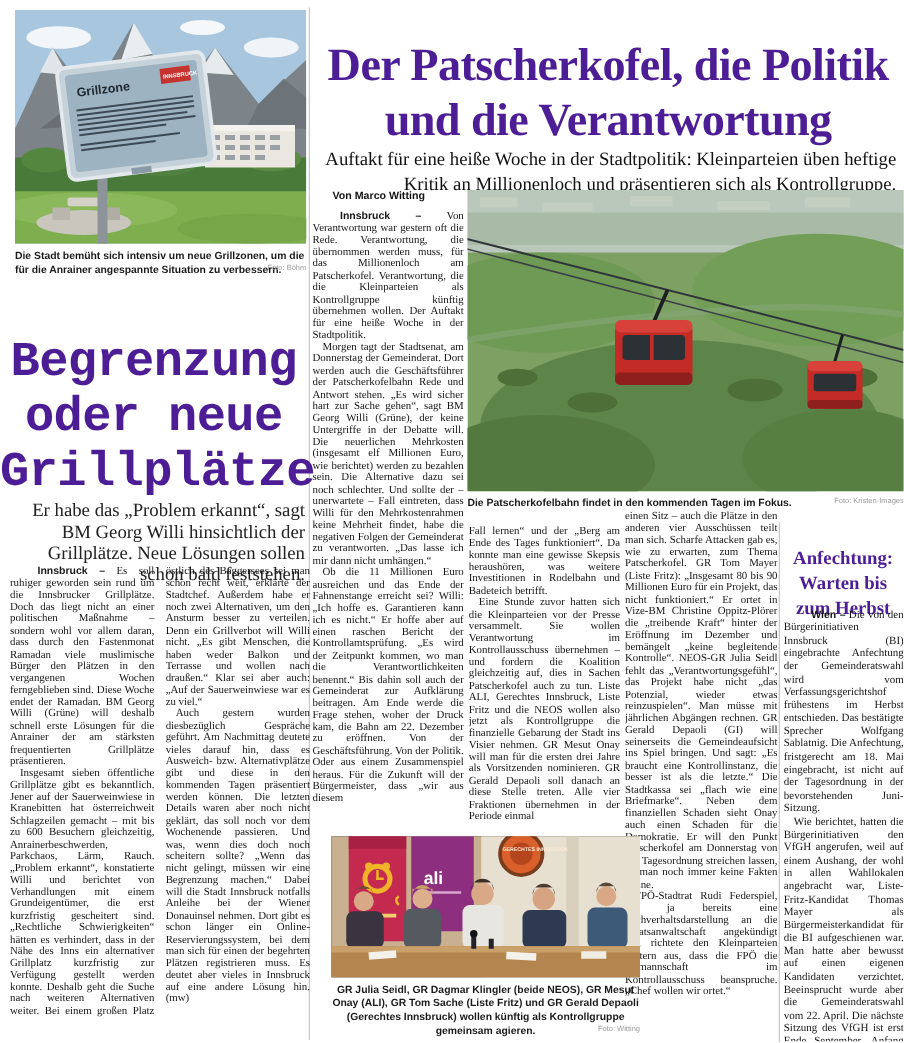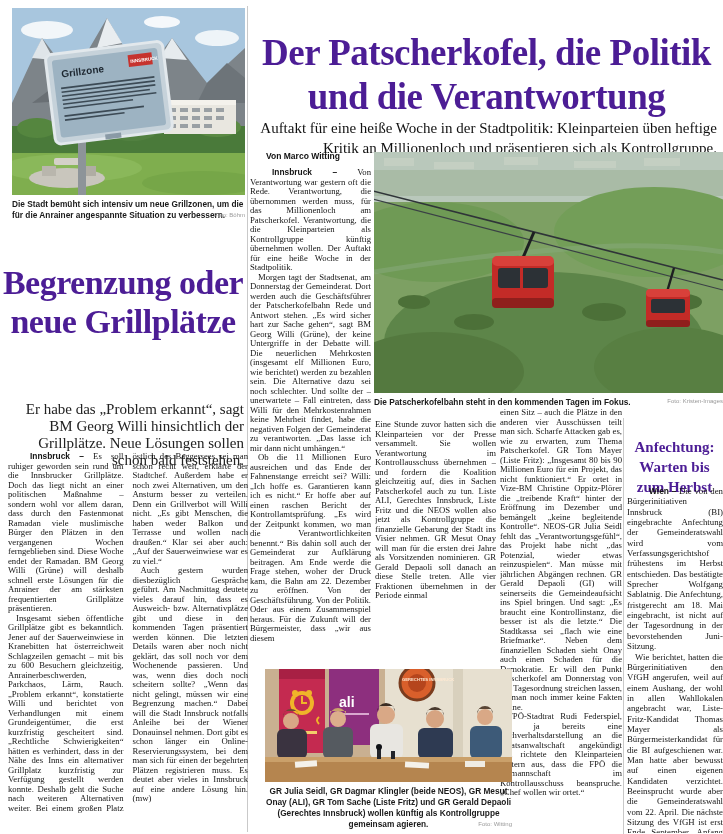--- a/index.html
+++ b/index.html
@@ -6,21 +6,21 @@
   #page{position:relative;width:723px;height:834px;background:#fff;overflow:hidden;
         font-family:"Liberation Serif",serif;color:#111;}
   .abs{position:absolute;}
   figure{margin:0;}
   .vrule{position:absolute;width:1px;background:#c9c9c9;}
 
   
   .hl{font-family:"Liberation Serif",serif;font-weight:700;color:#4c1d95;text-align:center;}
   #main-hl{left:252px;top:6px;width:469px;font-size:37px;line-height:1.2;letter-spacing:-0.5px;}
   #main-sub{left:256px;top:103px;width:461px;font-size:15px;line-height:20px;text-align:right;}
-  #left-hl{left:0px;top:236px;width:246px;font-size:34px;line-height:1.13;letter-spacing:-0.5px;}
+  #left-hl{left:0px;top:236px;width:246px;font-size:39px;line-height:1.13;letter-spacing:-0.5px;font-family:Liberation Mono, monospace;}
   #left-deck{left:2px;top:386px;width:242px;font-size:15px;line-height:17px;text-align:right;color:#222;}
   #side-hl{left:626px;top:422px;width:97px;font-size:15px;line-height:20px;}
 
   
   .bodytext{font-size:8.7px;line-height:9.5px;text-align:justify;color:#151515;overflow:hidden;}
   .bodytext p{margin:0;}
   .bodytext p + p{text-indent:8px;}
   .lead{font-family:"Liberation Sans",sans-serif;font-weight:700;font-size:8.4px;padding-left:22px;}
   #left-body{left:8px;top:452px;width:240px;height:380px;column-count:2;column-gap:9px;}
   #mcol1{left:250px;top:168px;width:121px;height:499px;}
@@ -178,31 +178,32 @@
 
       <g>
         <line x1="300" y1="116" x2="293" y2="140" stroke="#1d1f21" stroke-width="2.4"></line>
         <rect x="272" y="137" width="44" height="38" rx="6" fill="#c32b27"></rect>
         <rect x="272" y="137" width="44" height="8" rx="4" fill="#d8403a"></rect>
         <rect x="277" y="147" width="34" height="14" rx="2" fill="#2c3136"></rect>
         <rect x="272" y="168" width="44" height="7" rx="3" fill="#8f1f1c"></rect>
       </g>
     </svg>
     <figcaption class="caption" id="cable-cap">
-      <span>Die Patscherkofelbahn steht in den kommenden Tagen im Fokus.</span>
+      <span>Die Patscherkofelbahn findet in den kommenden Tagen im Fokus.</span>
       <span class="credit">Foto: Kristen-Images</span>
     </figcaption>
   </figure>
 
   <div class="abs bodytext" id="mcol1">
     <p><span class="lead">Innsbruck –</span><span> Von Verantwortung war gestern oft die Rede. Verantwortung, die übernommen werden muss, für das Millionenloch am Patscherkofel. Verantwortung, die die Kleinparteien als Kontrollgruppe künftig übernehmen wollen. Der Auftakt für eine heiße Woche in der Stadtpolitik.</span></p>
     <p>Morgen tagt der Stadtsenat, am Donnerstag der Gemeinderat. Dort werden auch die Geschäftsführer der Patscherkofelbahn Rede und Antwort stehen. „Es wird sicher hart zur Sache gehen“, sagt BM Georg Willi (Grüne), der keine Untergriffe in der Debatte will. Die neuerlichen Mehrkosten (insgesamt elf Millionen Euro, wie berichtet) werden zu bezahlen sein. Die Alternative dazu sei noch schlechter. Und sollte der – unerwartete – Fall eintreten, dass Willi für den Mehrkostenrahmen keine Mehrheit findet, habe die negativen Folgen der Gemeinderat zu verantworten. „Das lasse ich mir dann nicht umhängen.“</p>
     <p>Ob die 11 Millionen Euro ausreichen und das Ende der Fahnenstange erreicht sei? Willi: „Ich hoffe es. Garantieren kann ich es nicht.“ Er hoffe aber auf einen raschen Bericht der Kontrollamtsprüfung. „Es wird der Zeitpunkt kommen, wo man die Verantwortlichkeiten benennt.“ Bis dahin soll auch der Gemeinderat zur Aufklärung beitragen. Am Ende werde die Frage stehen, woher der Druck kam, die Bahn am 22. Dezember zu eröffnen. Von der Geschäftsführung. Von der Politik. Oder aus einem Zusammenspiel heraus. Für die Zukunft will der Bürgermeister, dass „wir aus diesem</p>
   </div>
   <div class="abs bodytext" id="mcol2">
+    <p>Fall lernen“ und der „Berg am Ende des Tages funktioniert“. Da konnte man eine gewisse Skepsis heraushören, was weitere Investitionen in Rodelbahn und Badeteich betrifft.</p>
     <p>Eine Stunde zuvor hatten sich die Kleinparteien vor der Presse versammelt. Sie wollen Verantwortung im Kontrollausschuss übernehmen – und fordern die Koalition gleichzeitig auf, dies in Sachen Patscherkofel auch zu tun. Liste ALI, Gerechtes Innsbruck, Liste Fritz und die NEOS wollen also jetzt als Kontrollgruppe die finanzielle Gebarung der Stadt ins Visier nehmen. GR Mesut Onay will man für die ersten drei Jahre als Vorsitzenden nominieren. GR Gerald Depaoli soll danach an diese Stelle treten. Alle vier Fraktionen übernehmen in der Periode einmal</p>
   </div>
   <div class="abs bodytext" id="mcol3">
     <p>einen Sitz – auch die Plätze in den anderen vier Ausschüssen teilt man sich. Scharfe Attacken gab es, wie zu erwarten, zum Thema Patscherkofel. GR Tom Mayer (Liste Fritz): „Insgesamt 80 bis 90 Millionen Euro für ein Projekt, das nicht funktioniert.“ Er ortet in Vize-BM Christine Oppitz-Plörer die „treibende Kraft“ hinter der Eröffnung im Dezember und bemängelt „keine begleitende Kontrolle“. NEOS-GR Julia Seidl fehlt das „Verantwortungsgefühl“, das Projekt habe nicht „das Potenzial, wieder etwas reinzuspielen“. Man müsse mit jährlichen Abgängen rechnen. GR Gerald Depaoli (GI) will seinerseits die Gemeindeaufsicht ins Spiel bringen. Und sagt: „Es braucht eine Kontrollinstanz, die besser ist als die letzte.“ Die Stadtkassa sei „flach wie eine Briefmarke“. Neben dem finanziellen Schaden sieht Onay auch einen Schaden für die Demokratie. Er will den Punkt Patscherkofel am Donnerstag von der Tagesordnung streichen lassen, da man noch immer keine Fakten kenne.</p>
     <p>FPÖ-Stadtrat Rudi Federspiel, der ja bereits eine Sachverhaltsdarstellung an die Staatsanwaltschaft angekündigt hat, richtete den Kleinparteien gestern aus, dass die FPÖ die Obmannschaft im Kontrollausschuss beanspruche. „Chef wollen wir ortet.“</p>
   </div>
 
   <figure class="abs" id="press-fig">
     <svg class="photo" width="247" height="113" viewBox="0 0 247 113">
       <rect width="247" height="113" fill="#cbb globalen"></rect>

